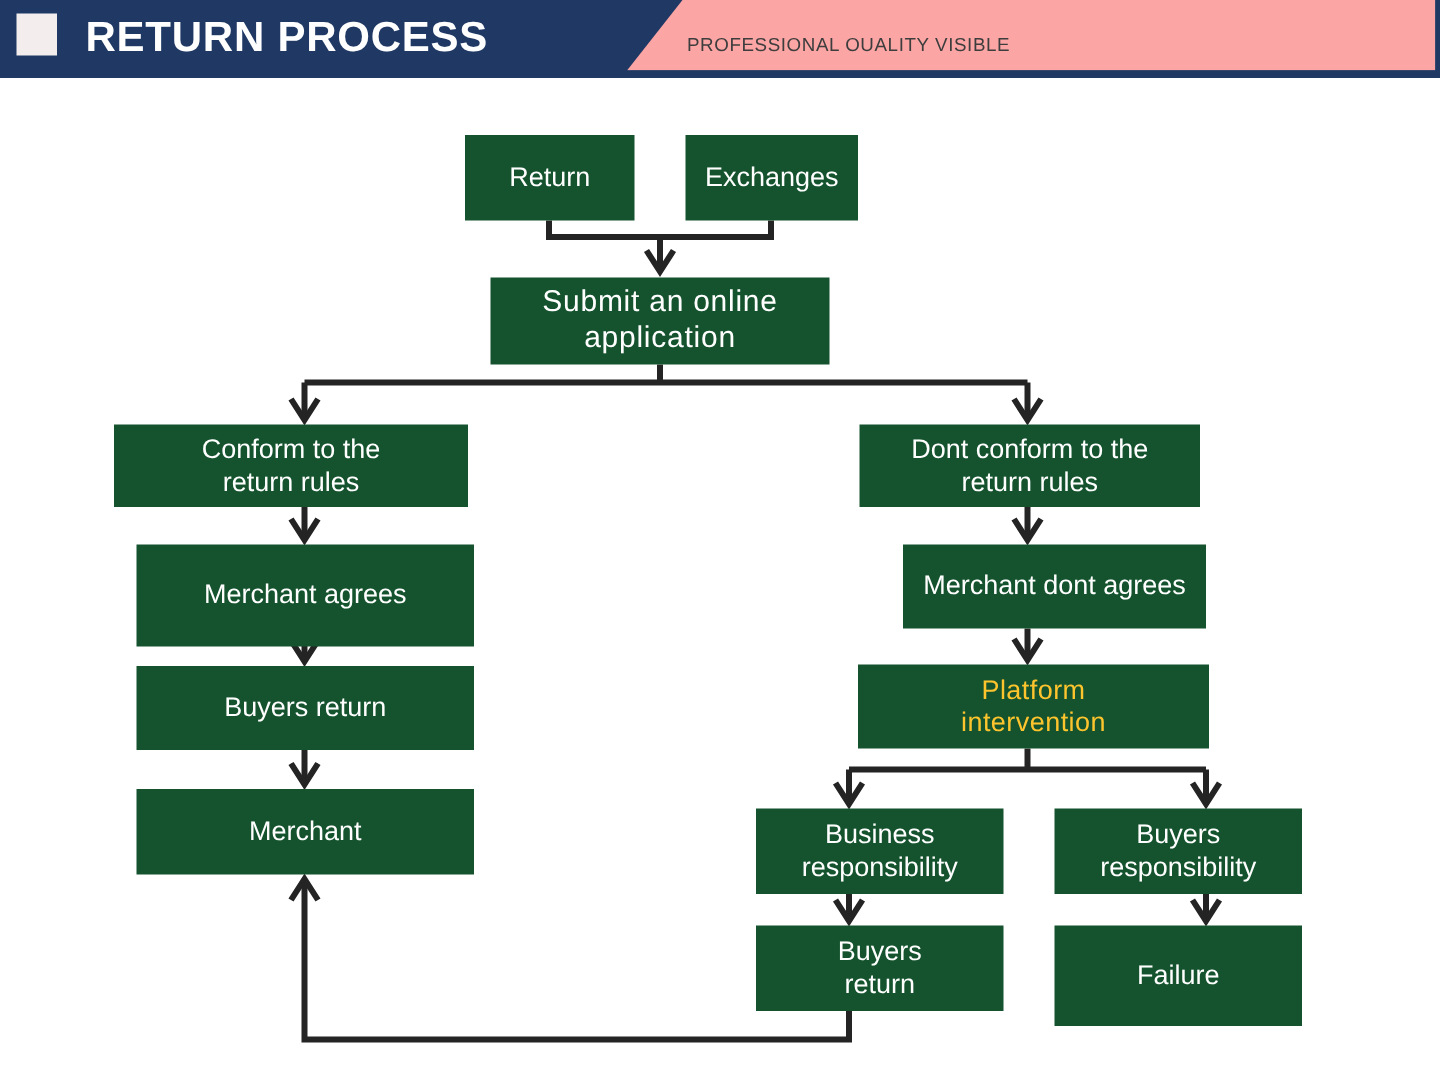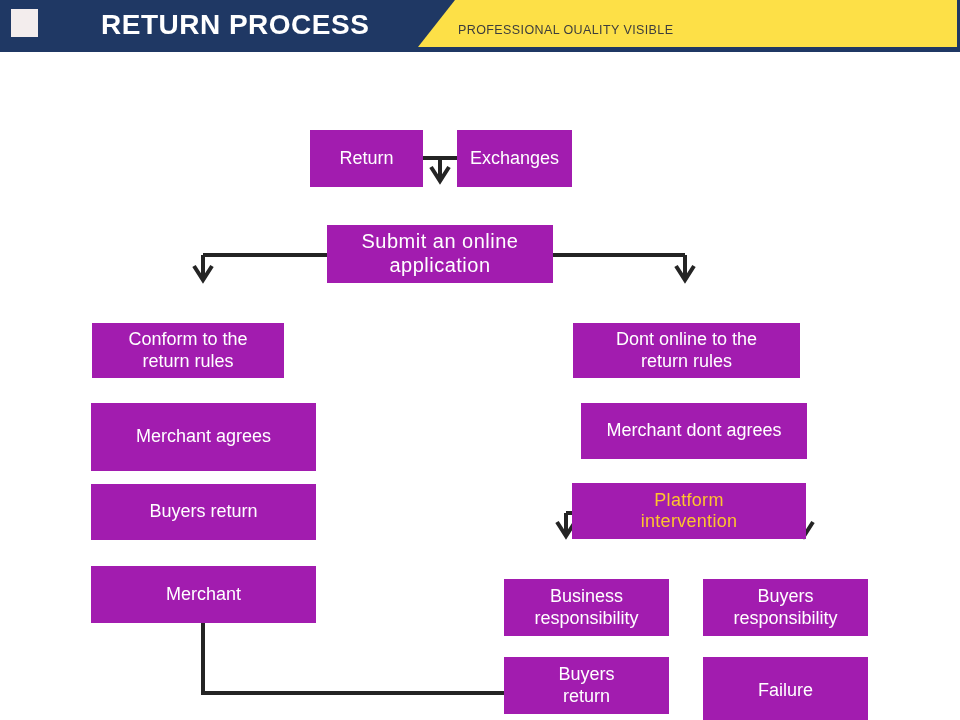--- a/index.html
+++ b/index.html
@@ -14,38 +14,36 @@
   }
   .header-square {
     position:absolute; left:11px; top:9px; width:27px; height:28px;
     background:#f3eded;
   }
   .header-title {
     position:absolute; left:57px; top:0; height:50px;
     display:flex; align-items:center;
     color:#ffffff; font-size:28px; font-weight:bold; letter-spacing:0.5px;
     white-space:nowrap;
-    margin-left:44px;
   }
   .header-tag {
     position:absolute; left:418px; top:0; width:539px; height:47px;
-    background:#fde047;
+    background:#fca5a5;
     clip-path:polygon(37px 0, 100% 0, 100% 100%, 0 100%);
   }
   .header-tagline {
     position:absolute; left:40px; top:23px;
     font-size:12.5px; color:#3d3d3d; letter-spacing:0.4px; white-space:nowrap;
   }
   
   .node {
-    position:absolute; background:#a21caf; color:#ffffff;
+    position:absolute; background:#14532d; color:#ffffff;
     display:flex; align-items:center; justify-content:center;
     text-align:center; font-size:18px; line-height:1.18;
     white-space:pre-line;
-    margin-top:40px;
   }
   .node--submit   { font-size:20px; letter-spacing:0.5px; }
   .node--highlight{ color:#fdc42e; letter-spacing:0.3px; }
   .connectors { position:absolute; left:0; top:0; pointer-events:none; }
   .connectors path { stroke:#242424; stroke-width:4; fill:none; }
 </style>
 </head>
 <body>
 
 <div class="stage">
@@ -84,29 +82,29 @@
     <path d="M566,674 V693 H203 V586" marker-end="url(#arr)"></path>
   </svg>
 
   <div class="node" style="left:310px;top:90px;width:113px;height:57px">Return</div>
 
   <div class="node node--submit" style="left:327px;top:185px;width:226px;height:58px">Submit an online
 application</div>
 
   <div class="node" style="left:457px;top:90px;width:115px;height:57px">Exchanges</div>
 
-  <div class="node" style="left:92px;top:283px;width:192px;height:55px">Conform to the
+  <div class="node" style="left:76px;top:283px;width:236px;height:55px">Conform to the
 return rules</div>
 
-  <div class="node" style="left:573px;top:283px;width:227px;height:55px">Dont online to the
+  <div class="node" style="left:573px;top:283px;width:227px;height:55px">Dont conform to the
 return rules</div>
 
   <div class="node" style="left:91px;top:363px;width:225px;height:68px">Merchant agrees</div>
 
-  <div class="node" style="left:581px;top:363px;width:226px;height:56px">Merchant dont agrees</div>
+  <div class="node" style="left:602px;top:363px;width:202px;height:56px">Merchant dont agrees</div>
 
   <div class="node" style="left:91px;top:444px;width:225px;height:56px">Buyers return</div>
 
   <div class="node node--highlight" style="left:572px;top:443px;width:234px;height:56px">Platform
 intervention</div>
 
   <div class="node" style="left:91px;top:526px;width:225px;height:57px">Merchant</div>
 
   <div class="node" style="left:504px;top:539px;width:165px;height:57px">Business
 responsibility</div>

